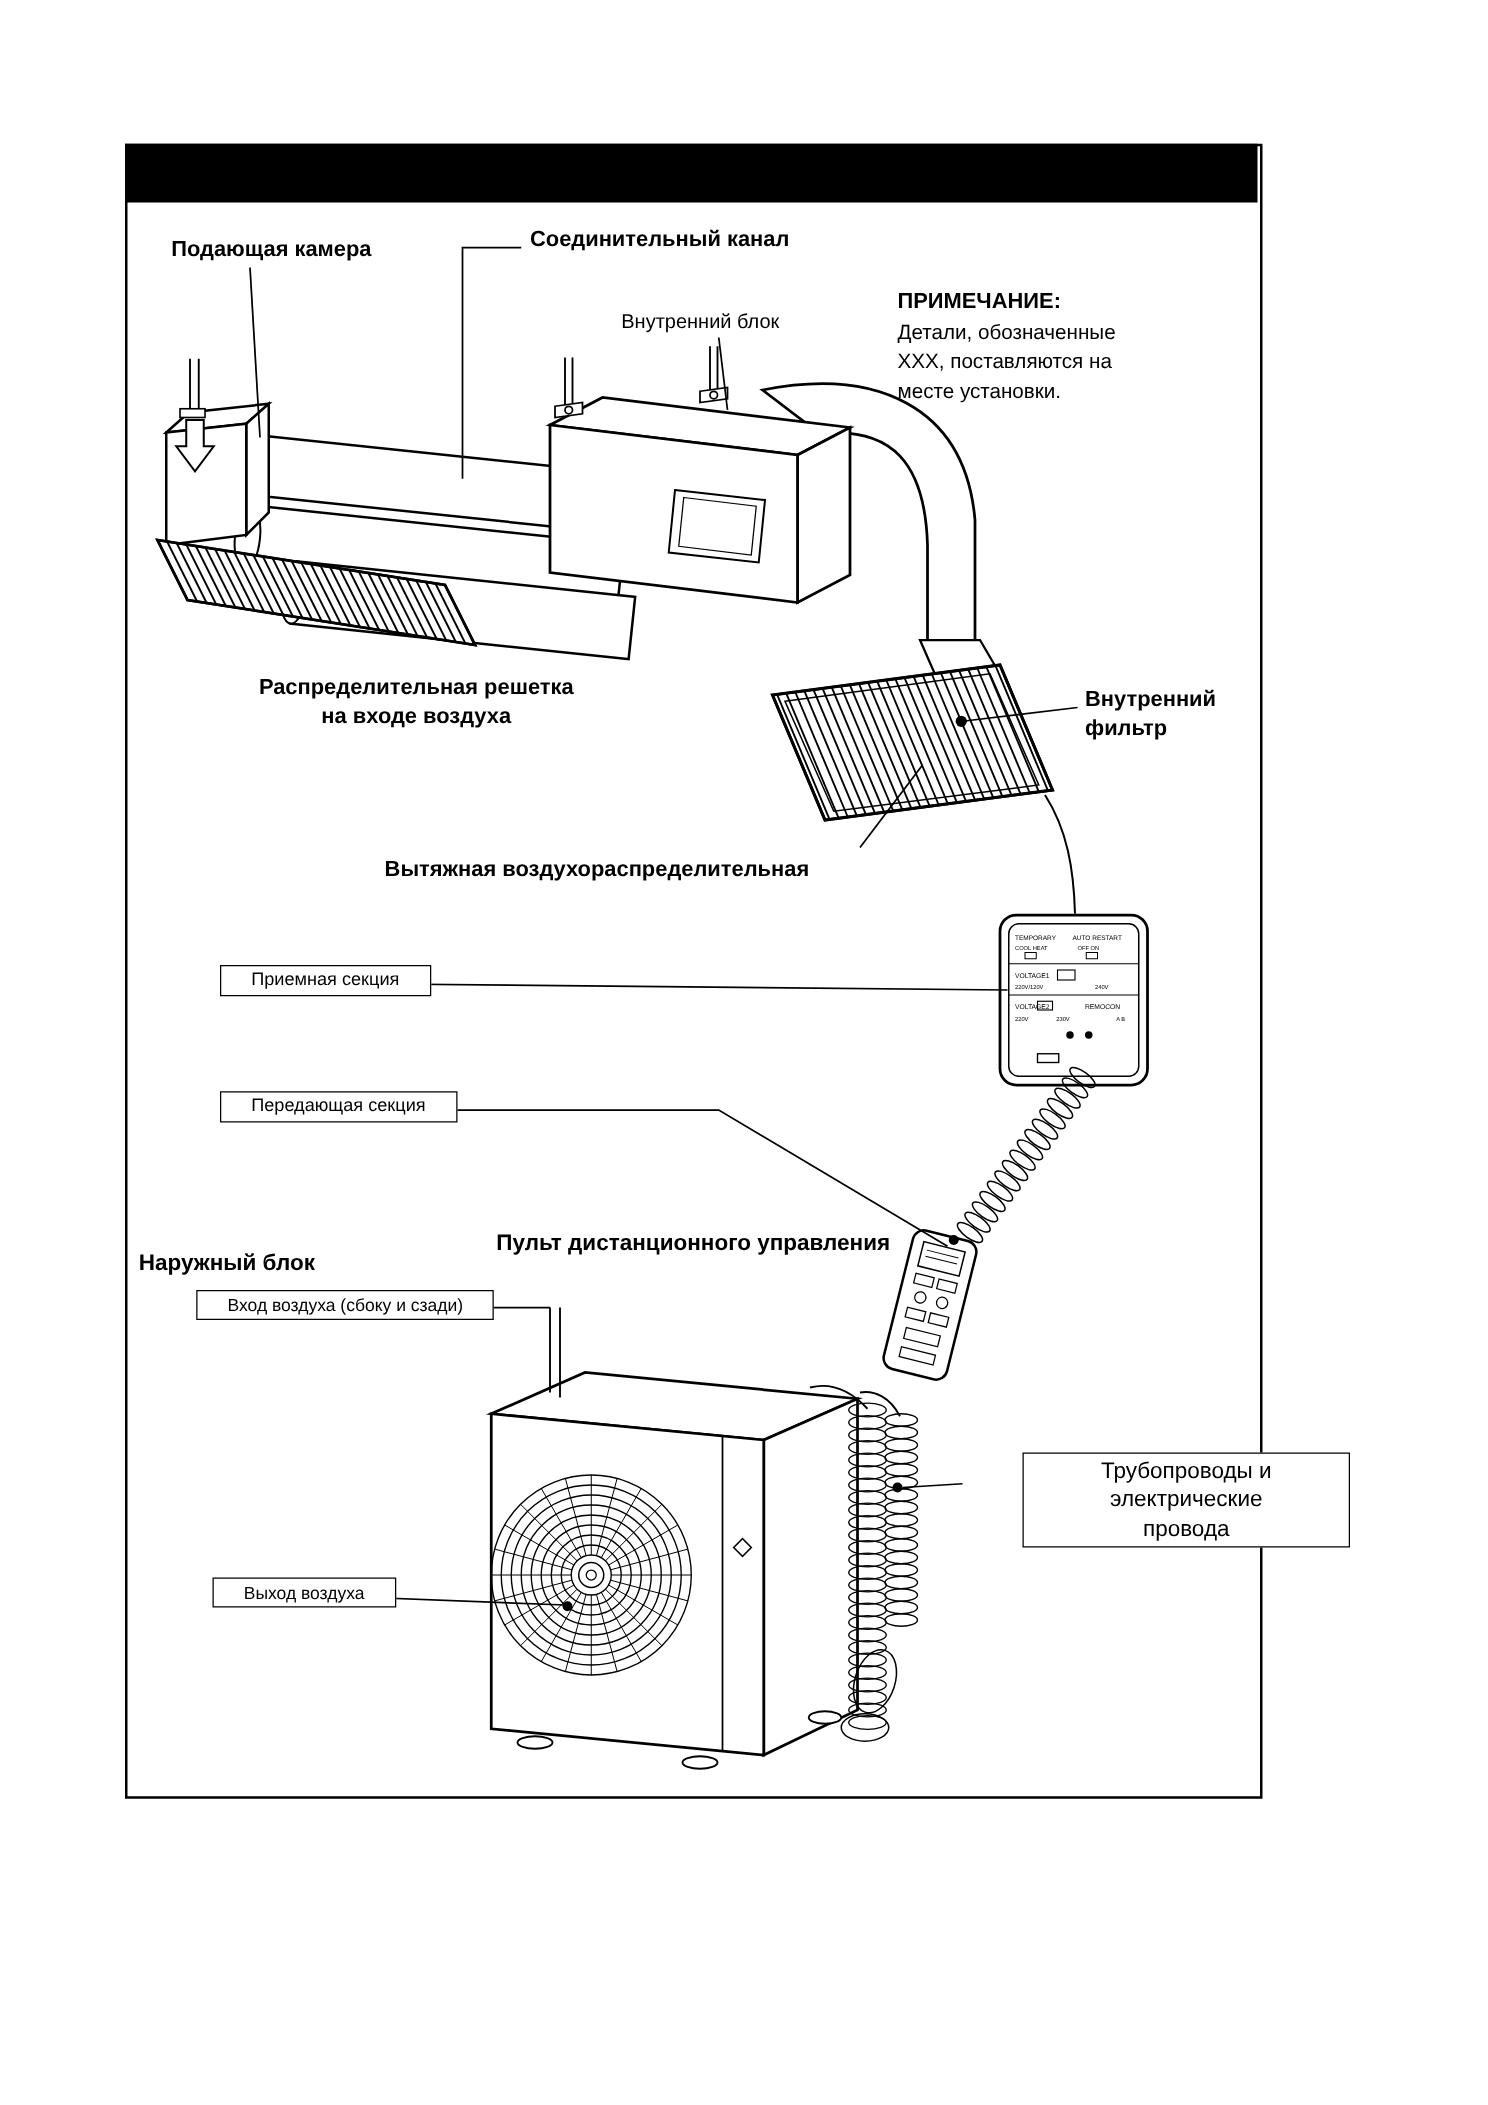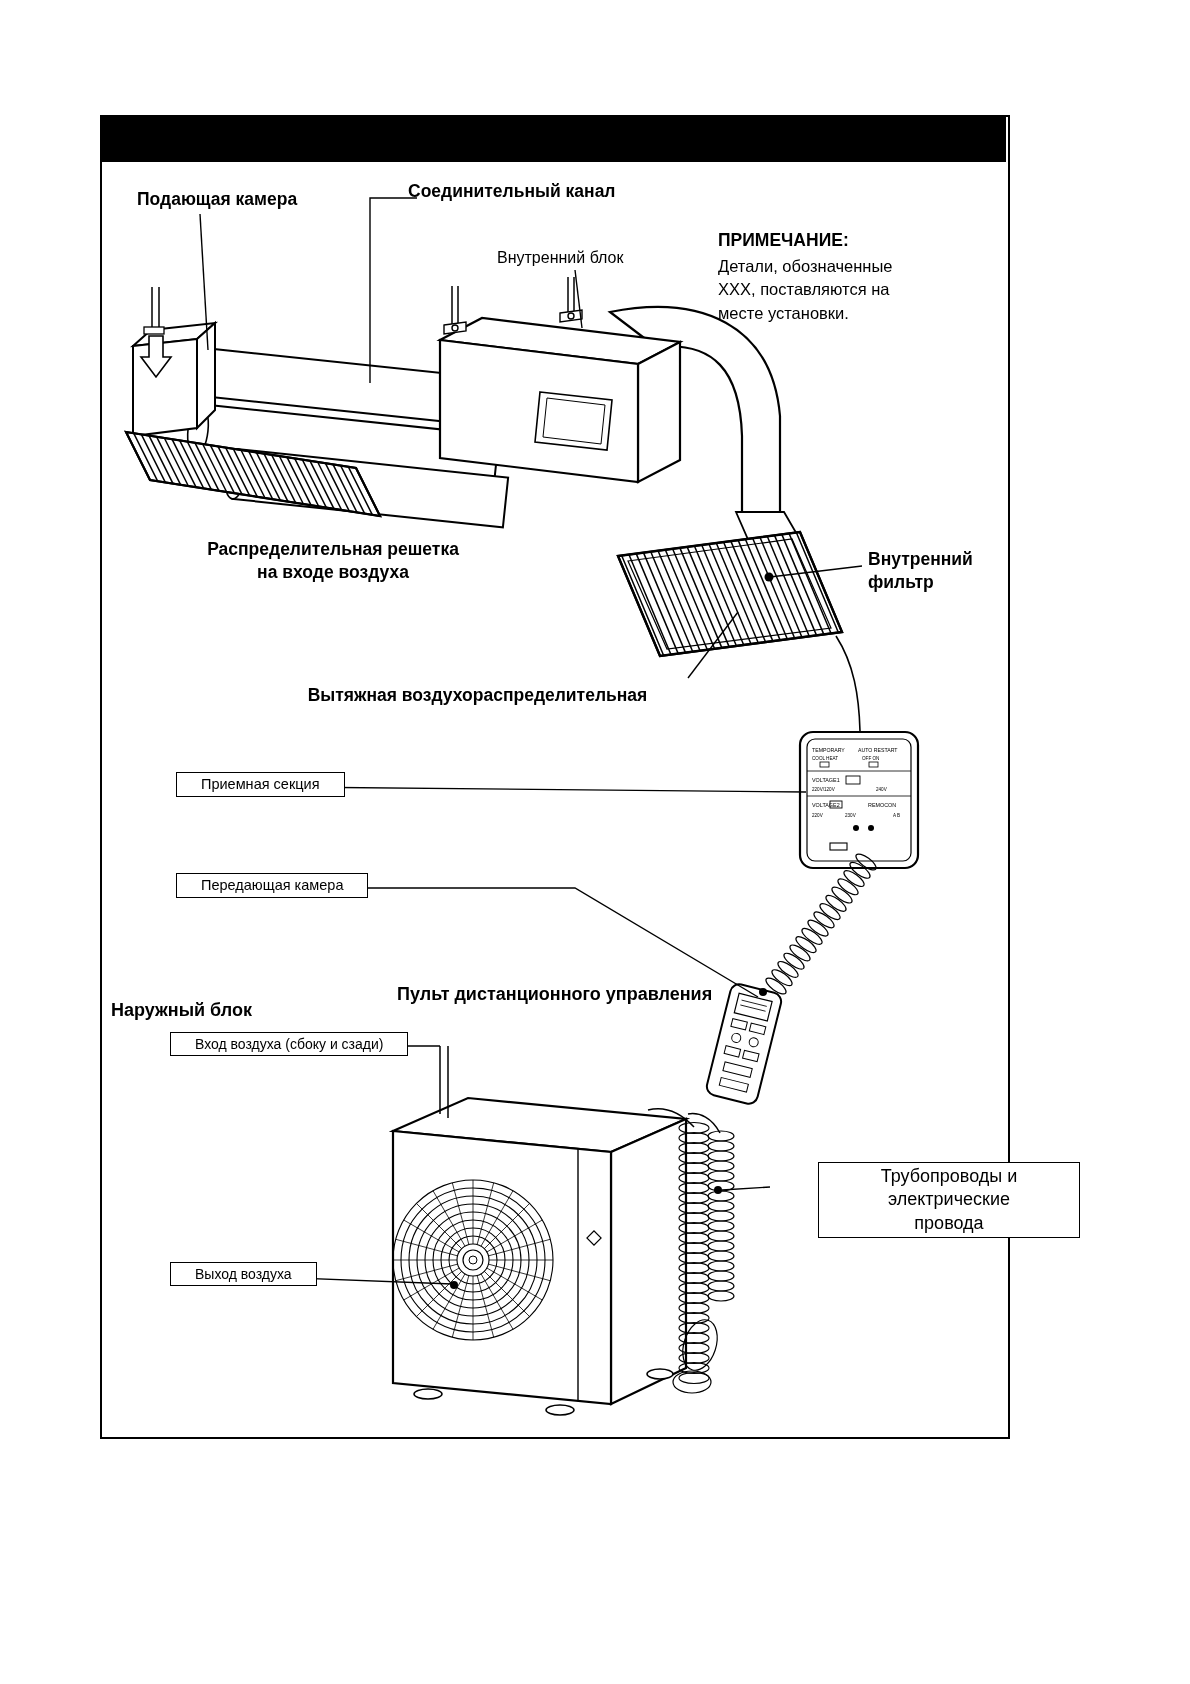--- a/index.html
+++ b/index.html
@@ -330,21 +330,21 @@
   </g>
   <g fill="#000" stroke="none">
     <circle cx="769" cy="577" r="4.5"></circle>
     <circle cx="763" cy="992" r="4"></circle>
     <circle cx="718" cy="1190" r="4"></circle>
     <circle cx="454" cy="1285" r="4"></circle>
   </g>
 </svg>
 
 <div class="label b s17" style="left:137px;top:188px;">Подающая камера</div>
-<div class="label b s17" style="left:408px;top:180px;">Соединительный канал</div>
+<div class="label b s17" style="left:424px;top:180px;">Соединительный канал</div>
 <div class="label s16" style="left:497px;top:248px;">Внутренний блок</div>
 
 <div class="note">
   <div class="t">ПРИМЕЧАНИЕ:</div>
   <div>Детали, обозначенные</div>
   <div>XXX, поставляются на</div>
   <div>месте установки.</div>
 </div>
 
 <div class="label b s17 ctr" style="left:158px;top:538px;width:350px;">
@@ -355,25 +355,25 @@
 <div class="label b s17" style="left:868px;top:548px;">
   <div>Внутренний</div>
   <div>фильтр</div>
 </div>
 
 <div class="label b s17 ctr" style="left:250px;top:684px;width:455px;">
   <div>Вытяжная воздухораспределительная</div>
 </div>
 
 <div class="label boxed" style="left:128px;top:772px;">Приемная секция</div>
-<div class="label boxed" style="left:128px;top:873px;">Передающая камера</div>
+<div class="label boxed" style="left:128px;top:873px;">Передающая секция</div>
 
 <div class="label b s18" style="left:368px;top:983px;margin-left:29px;">Пульт дистанционного управления</div>
 <div class="label b s18" style="left:111px;top:999px;">Наружный блок</div>
 
-<div class="label boxed" style="left:122px;top:1032px;font-size:14px;">Вход воздуха (сбоку и сзади)</div>
+<div class="label boxed" style="left:109px;top:1032px;font-size:14px;">Вход воздуха (сбоку и сзади)</div>
 
 <div class="label boxed ctr" style="left:770px;top:1162px;width:212px;font-size:18px;">
   <div>Трубопроводы и электрические</div>
   <div>провода</div>
 </div>
 
 <div class="label boxed" style="left:122px;top:1262px;font-size:14px;">Выход воздуха</div>
 
 </body></html>

